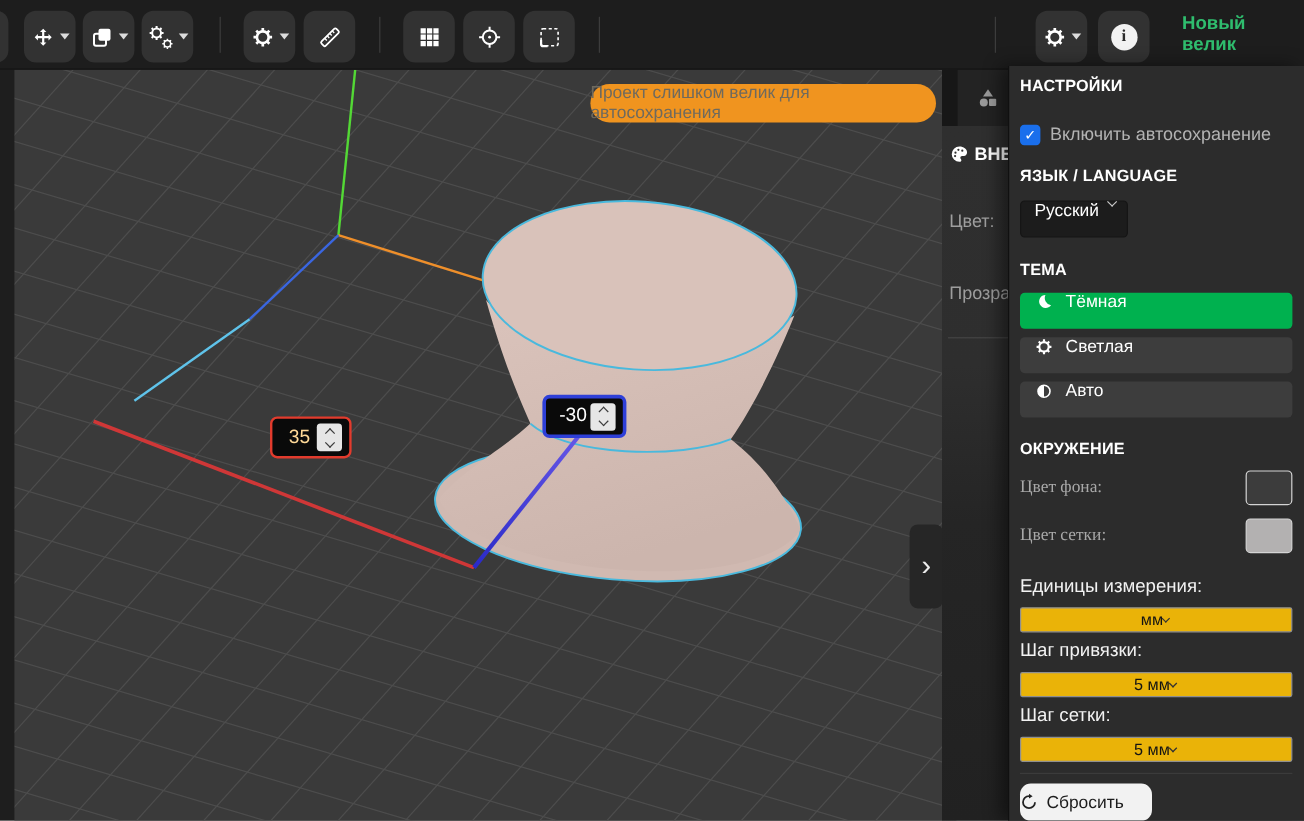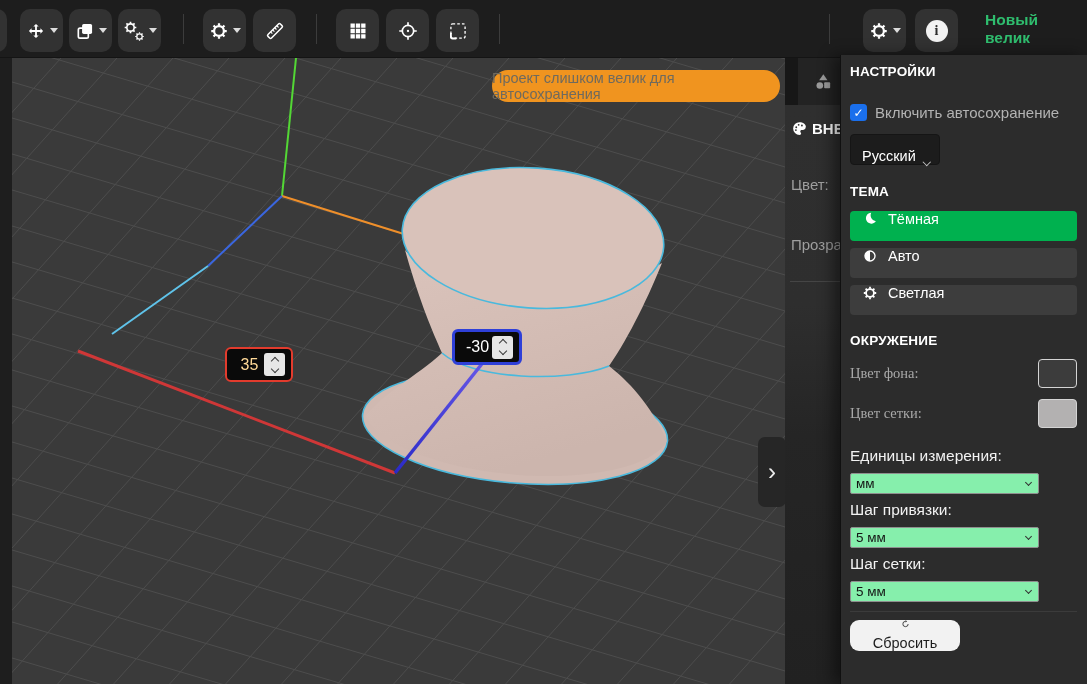--- a/index.html
+++ b/index.html
@@ -46,39 +46,39 @@
   .under-label { position: absolute; left: 6px; color: #9e9e9e; font-size: 15px; white-space: nowrap; }
   .under-divider { position: absolute; left: 5px; top: 176px; width: 70px; height: 1px; background: #454545; }
 
   
   .settings { position: absolute; left: 840px; top: 55px; width: 247px; height: 629px; background: #2c2c2c; border-left: 1px solid #101010; box-shadow: -7px 0 14px rgba(0,0,0,0.45); z-index: 10; padding: 9px 10px 0 9px; }
   .sec-title { font-size: 13.5px; font-weight: bold; color: #ffffff; letter-spacing: 0.2px; }
   .row-check { margin-top: 25px; display: flex; align-items: center; gap: 8px; cursor: pointer; }
   .checkbox { width: 17px; height: 17px; background: var(--checkbox_blue); border-radius: 3.5px; display: flex; align-items: center; justify-content: center; color: #fff; font-size: 12px; font-weight: bold; }
   .check-label { color: #b3b3b3; font-size: 15px; }
   .mt-lang { margin-top: 18px; }
-  .sel-dark { margin-top: 13px; width: 90px; height: 31px; background: #1c1c1c; border: 1px solid #151515; border-radius: 4px; color: #fff; display: flex; align-items: flex-end; justify-content: space-between; padding: 0 10px 0 11px; font-size: 14.5px; cursor: pointer; }
+  .sel-dark { margin-top: 13px; width: 90px; height: 31px; background: #1c1c1c; border: 1px solid #151515; border-radius: 4px; color: #fff; display: flex; align-items: flex-start; justify-content: space-between; padding: 0 10px 0 11px; font-size: 14.5px; cursor: pointer; }
   .sel-dark .chev { border-color: #c9c9c9; width: 5.5px; height: 5.5px; transform: rotate(45deg); margin-top: -3px; }
   .mt-theme { margin-top: 19px; }
   .theme-list { margin-top: 12px; }
   .theme-btn { height: 30px; border-radius: 4px; background: #3d3d3d; color: #fff; display: flex; align-items: flex-start; gap: 10px; padding-left: 12px; font-size: 14.5px; margin-bottom: 7px; cursor: pointer; }
   .theme-btn.selected { background: var(--accent_green); }
   .theme-btn .ti { width: 16px; height: 16px; }
   .mt-env { margin-top: 18px; }
   .env-row { margin-top: 10px; height: 30px; display: flex; align-items: center; justify-content: space-between; font-family: Liberation Serif, serif; }
   .env-label { color: #a8a8a8; font-size: 14.5px; }
   .swatch { width: 39px; height: 29px; border-radius: 4px; border: 1px solid #d4d4d4; cursor: pointer; }
   .swatch.bg { background: var(--bg_swatch); }
   .swatch.grid { background: var(--grid_swatch); }
   .field-label { margin-top: 19px; color: #f2f2f2; font-size: 15.5px; }
   .field-label.tight { margin-top: 7px; }
-  .sel-light { margin-top: 8px; width: 189px; height: 21px; background: #86efac; border: 1px solid #8f8f8f; border-radius: 2px; color: #141414; font-size: 13.5px; display: flex; align-items: center; justify-content: space-between; padding: 0 7px 0 5px; cursor: pointer; }
+  .sel-light { margin-top: 8px; width: 227px; height: 21px; background: #eab308; border: 1px solid #8f8f8f; border-radius: 2px; color: #141414; font-size: 13.5px; display: flex; align-items: center; justify-content: center; padding: 0 7px 0 5px; cursor: pointer; }
   .sel-light .chev { border-color: #333; width: 5px; height: 5px; transform: rotate(45deg); margin-top: -3px; }
   .footer-sep { margin-top: 9px; width: 227px; height: 1px; background: #3b3b3b; }
-  .reset-btn { margin-top: 8px; width: 110px; height: 31px; background: #f2f2f2; border: none; border-radius: 9px; display: flex; align-items: center; gap: 7px; font-size: 14.5px; color: #1c1c1c; font-family: inherit; cursor: pointer; flex-direction: column; }
+  .reset-btn { margin-top: 8px; width: 110px; height: 31px; background: #f2f2f2; border: none; border-radius: 9px; display: flex; align-items: center; gap: 7px; font-size: 14.5px; color: #1c1c1c; font-family: inherit; cursor: pointer; }
   .reset-btn svg { width: 15px; height: 15px; }
 </style>
 </head>
 <body>
 
 <svg width="0" height="0" style="position:absolute">
   <defs>
     <g id="i-gear" fill="none" stroke="#fff" stroke-width="2.7">
       <circle cx="12" cy="12" r="5.9"></circle>
       <path d="M18.3 12h3M16.45 16.45l2.1 2.1M12 18.3v3M7.55 16.45l-2.1 2.1M5.7 12h-3M7.55 7.55l-2.1-2.1M12 5.7v-3M16.45 7.55l2.1-2.1"></path>
@@ -339,45 +339,46 @@
   <div class="settings">
     <div class="sec-title">НАСТРОЙКИ</div>
 
     <div class="row-check">
       <span class="checkbox">
         <span>✓</span>
       </span>
       <span class="check-label">Включить автосохранение</span>
     </div>
 
+    <div class="sec-title mt-lang">ЯЗЫК / LANGUAGE</div>
     <div class="sel-dark">
       <span>Русский</span>
       <span class="chev"></span>
     </div>
 
     <div class="sec-title mt-theme">ТЕМА</div>
     <div class="theme-list">
       <div class="theme-btn selected">
         <svg class="ti" viewBox="0 0 24 24">
             <use href="#i-moon"></use>
           </svg>
         <span>Тёмная</span>
       </div>
       <div class="theme-btn">
         <svg class="ti" viewBox="0 0 24 24">
+            <use href="#i-gear"></use>
+          </svg>
+        <span>Светлая</span>
+      </div>
+      <div class="theme-btn">
+        <svg class="ti" viewBox="0 0 24 24">
             <use href="#i-half"></use>
           </svg>
         <span>Авто</span>
       </div>
-      <div class="theme-btn">
-        <svg class="ti" viewBox="0 0 24 24">
-            <use href="#i-gear"></use>
-          </svg>
-        <span>Светлая</span>
-      </div>
     </div>
 
     <div class="sec-title mt-env">ОКРУЖЕНИЕ</div>
     <div class="env-row">
       <span class="env-label">Цвет фона:</span>
       <span class="swatch bg"></span>
     </div>
     <div class="env-row">
       <span class="env-label">Цвет сетки:</span>
       <span class="swatch grid"></span>

